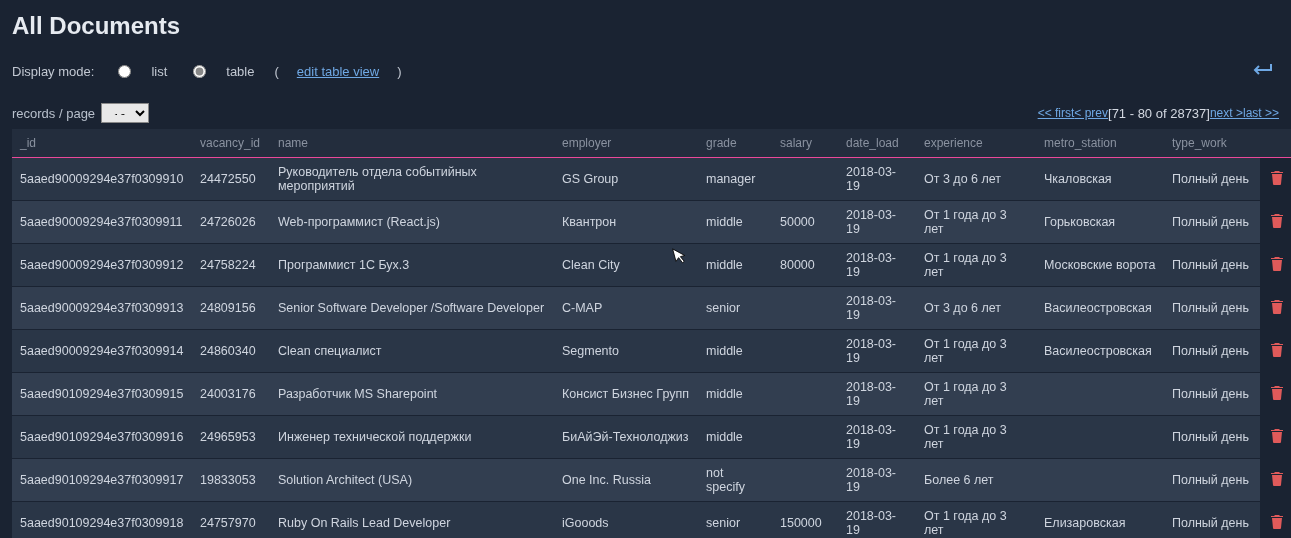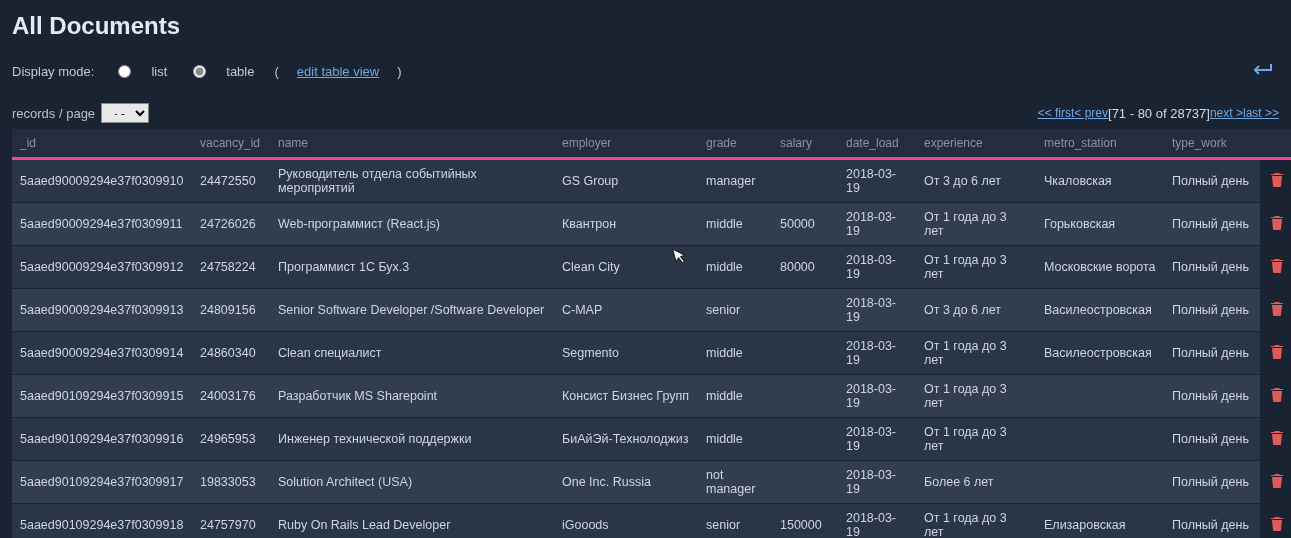--- a/index.html
+++ b/index.html
@@ -79,21 +79,21 @@
     border-collapse: collapse;
     table-layout: fixed;
   }
   thead th {
     background: #232d3d;
     color: #8a92a0;
     font-weight: 400;
     text-align: left;
     padding: 7px 8px;
     font-size: 12px;
-    border-bottom: 3px solid #ec4899;
+    border-bottom: 1px solid #ec4899;
   }
   tbody tr {
     border-bottom: 1px solid #1a2332;
   }
   tbody tr:nth-child(odd)  td.cell { background: #2a3647; }
   tbody tr:nth-child(even) td.cell { background: #323e50; }
   tbody td {
     padding: 7px 8px;
     color: #cfd5df;
     vertical-align: middle;
@@ -306,21 +306,21 @@
         <td class="cell">Полный день</td>
         <td class="action"><span class="trash"><svg width="14" height="15" viewBox="0 0 14 15" fill="#e05a5a">
               <path d="M2 4h10l-1 10a1 1 0 0 1-1 1H4a1 1 0 0 1-1-1L2 4zm3-3h4l1 1h3v1H1V2h3l1-1z"></path>
             </svg></span></td>
       </tr>
       <tr>
         <td class="cell">5aaed90109294e37f0309917</td>
         <td class="cell">19833053</td>
         <td class="cell">Solution Architect (USA)</td>
         <td class="cell">One Inc. Russia</td>
-        <td class="cell">not manager</td>
+        <td class="cell">not specify</td>
         <td class="cell"></td>
         <td class="cell">2018-03-19</td>
         <td class="cell">Более 6 лет</td>
         <td class="cell"></td>
         <td class="cell">Полный день</td>
         <td class="action"><span class="trash"><svg width="14" height="15" viewBox="0 0 14 15" fill="#e05a5a">
               <path d="M2 4h10l-1 10a1 1 0 0 1-1 1H4a1 1 0 0 1-1-1L2 4zm3-3h4l1 1h3v1H1V2h3l1-1z"></path>
             </svg></span></td>
       </tr>
       <tr>

